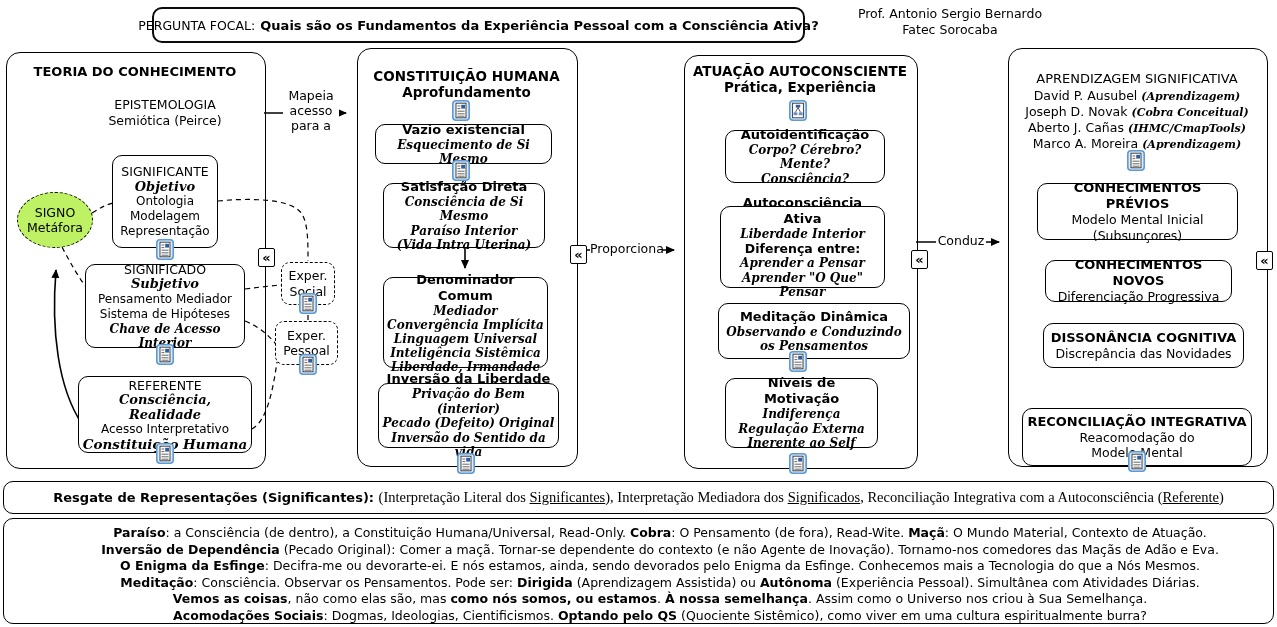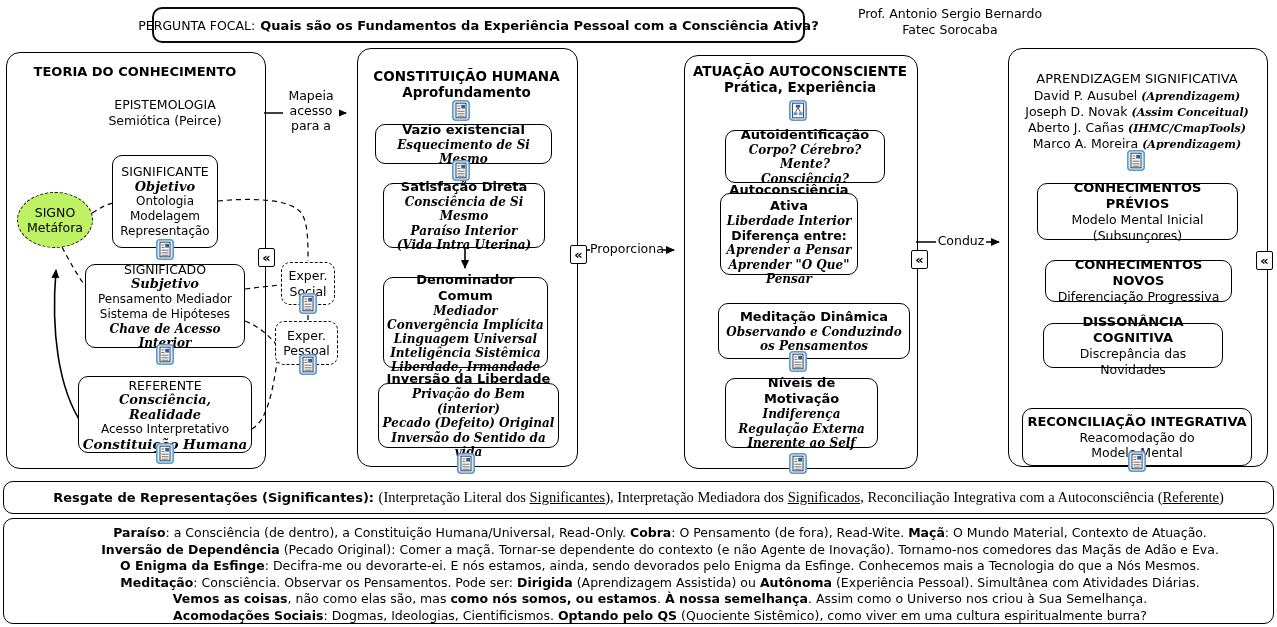--- a/index.html
+++ b/index.html
@@ -192,21 +192,21 @@
     <div class="t-bold" style="font-size:13.5px">ATUAÇÃO AUTOCONSCIENTE</div>
     <div class="t-bold" style="font-size:13.5px">Prática, Experiência</div>
   </div>
 
   <div class="abs cbox" style="left:725px;top:130px;width:160px;height:53px;">
     <div class="t-bold">Autoidentificação</div>
     <div class="script">Corpo? Cérebro? Mente?</div>
     <div class="script">Consciência?</div>
   </div>
 
-  <div class="abs cbox" style="left:720px;top:193px;width:138px;height:82px;justify-content:center;">
+  <div class="abs cbox" style="left:720px;top:206px;width:165px;height:82px;justify-content:center;">
     <div class="t-bold">Autoconsciência Ativa</div>
     <div class="script">Liberdade Interior</div>
     <div class="t-bold" style="font-size:12.5px;line-height:15px">Diferença entre:</div>
     <div class="script">Aprender a Pensar</div>
     <div class="script">Aprender "O Que" Pensar</div>
   </div>
 
   <div class="abs cbox" style="left:718px;top:303px;width:192px;height:56px;">
     <div class="t-bold">Meditação Dinâmica</div>
     <div class="script">Observando e Conduzindo</div>
@@ -222,21 +222,21 @@
 
   <div class="abs linklabel" style="left:936px;top:233px;width:50px;">Conduz</div>
 
   <div class="abs titleblock t-plain" style="left:1011px;top:71px;width:252px;font-size:13px;">APRENDIZAGEM SIGNIFICATIVA</div>
   <div class="abs author-row" style="left:1011px;top:88px;width:252px;">
     <span>David P. Ausubel</span>
     <span class="a-tag">(Aprendizagem)</span>
   </div>
   <div class="abs author-row" style="left:1011px;top:104px;width:252px;">
     <span>Joseph D. Novak</span>
-    <span class="a-tag">(Assim Conceitual)</span>
+    <span class="a-tag">(Cobra Conceitual)</span>
   </div>
   <div class="abs author-row" style="left:1011px;top:120px;width:252px;">
     <span>Aberto J. Cañas</span>
     <span class="a-tag">(IHMC/CmapTools)</span>
   </div>
   <div class="abs author-row" style="left:1011px;top:136px;width:252px;">
     <span>Marco A. Moreira</span>
     <span class="a-tag">(Aprendizagem)</span>
   </div>
 
@@ -244,21 +244,21 @@
     <div class="t-bold">CONHECIMENTOS PRÉVIOS</div>
     <div class="t-plain">Modelo Mental Inicial</div>
     <div class="t-plain">(Subsunçores)</div>
   </div>
 
   <div class="abs cbox" style="left:1045px;top:260px;width:187px;height:42px;">
     <div class="t-bold">CONHECIMENTOS NOVOS</div>
     <div class="t-plain">Diferenciação Progressiva</div>
   </div>
 
-  <div class="abs cbox" style="left:1043px;top:323px;width:180px;height:45px;">
+  <div class="abs cbox" style="left:1043px;top:323px;width:201px;height:45px;">
     <div class="t-bold">DISSONÂNCIA COGNITIVA</div>
     <div class="t-plain">Discrepância das Novidades</div>
   </div>
 
   <div class="abs cbox" style="left:1022px;top:408px;width:230px;height:58px;">
     <div class="t-bold">RECONCILIAÇÃO INTEGRATIVA</div>
     <div class="t-plain">Reacomodação do</div>
     <div class="t-plain">Modelo Mental</div>
   </div>
 

